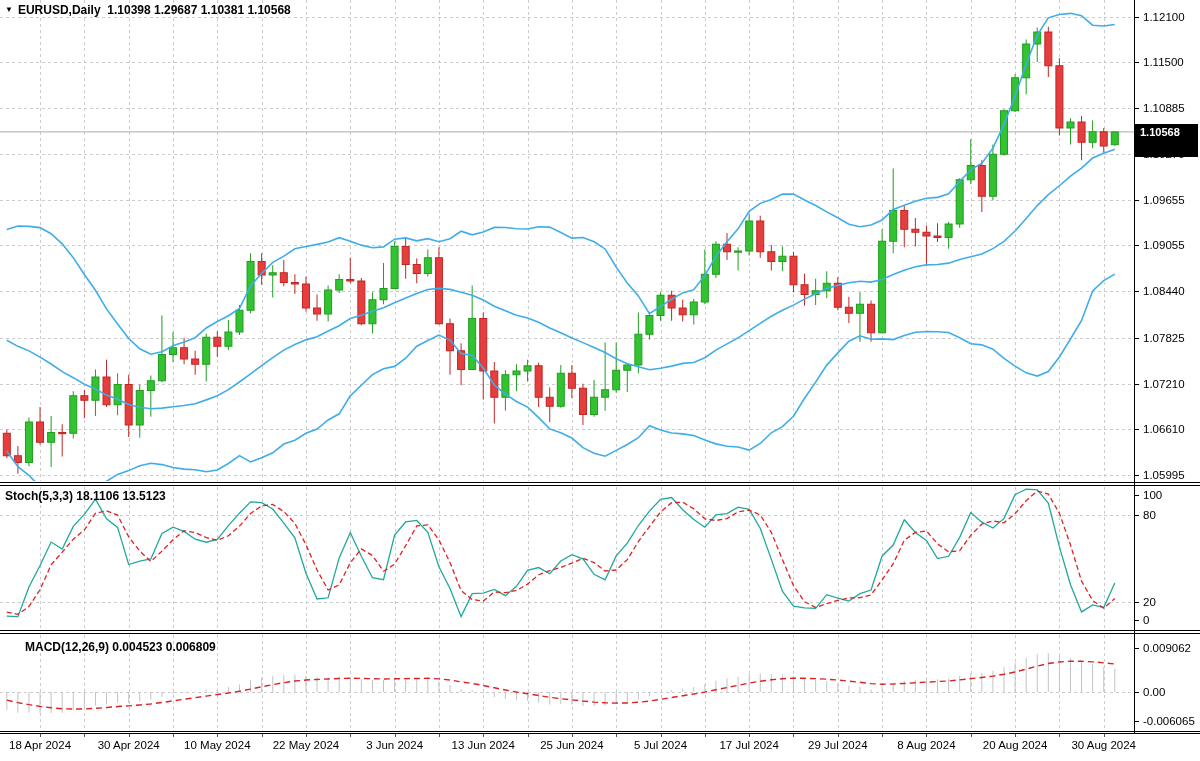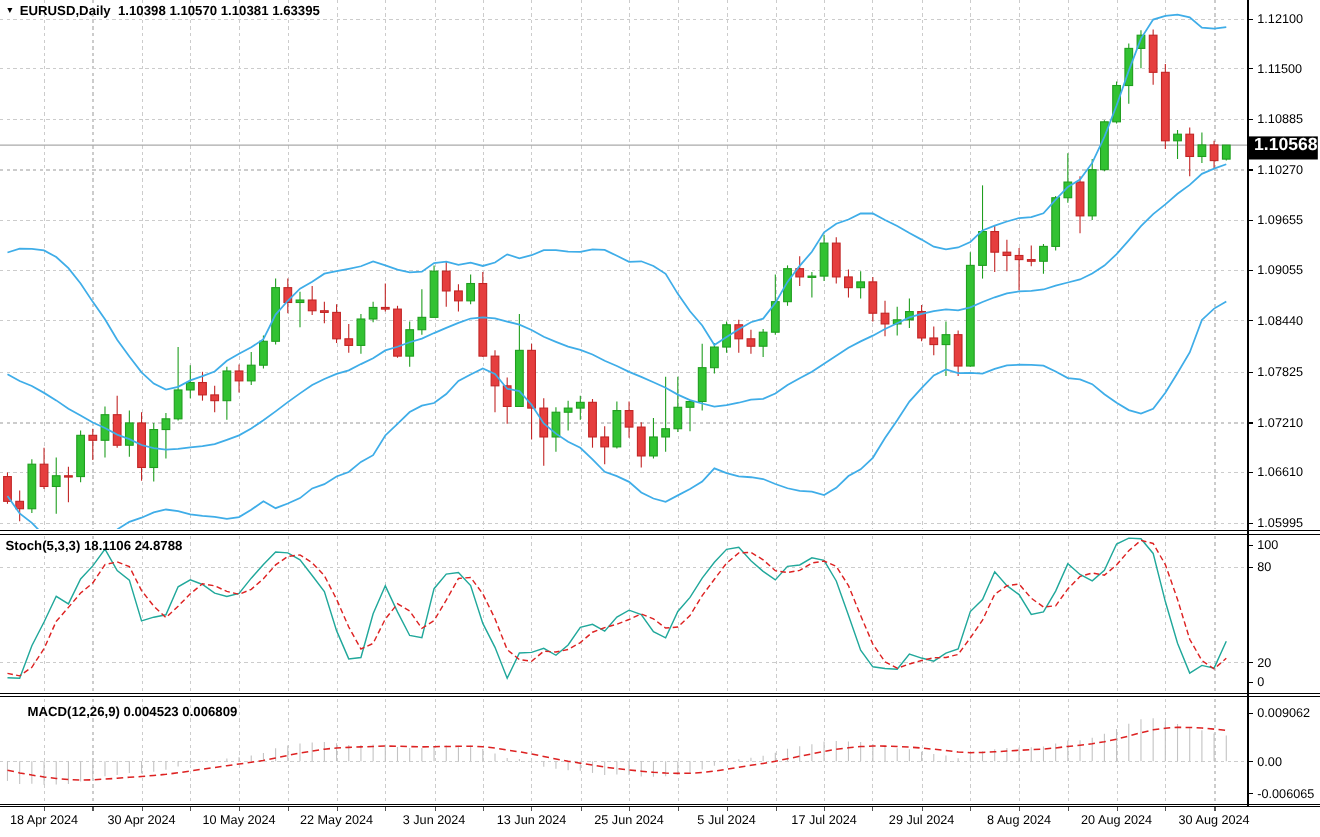--- a/index.html
+++ b/index.html
@@ -4,22 +4,22 @@
 <style>
   html,body{margin:0;padding:0;}
   body{width:1200px;height:761px;position:relative;background:#ffffff;
        font-family:"Liberation Sans",sans-serif;overflow:hidden;}
   #chart-svg{position:absolute;left:0;top:0;}
   .overlay{position:absolute;color:#000;}
   #hdr{left:5px;top:3px;font-size:12px;font-weight:700;white-space:pre;display:flex;align-items:center;gap:5px;}
   #hdr .tri{font-size:8px;line-height:10px;}
   #stoch-label{left:5px;top:489px;font-size:12px;font-weight:700;white-space:pre;}
   #macd-label{left:5px;top:640px;font-size:12px;font-weight:700;white-space:pre;padding-left:20px;}
-  #price-tag{left:1135px;top:124px;width:63px;height:21px;background:#000;color:#fff;
-             font-size:16px;font-weight:700;line-height:16px;padding-left:5px;box-sizing:border-box;}
+  #price-tag{left:1135px;top:124px;width:63px;height:33px;background:#000;color:#fff;
+             font-size:11px;font-weight:700;line-height:16px;padding-left:5px;box-sizing:border-box;}
 </style>
 </head>
 <body>
 
 <svg id="chart-svg" width="1200" height="761">
     <defs>
       <clipPath id="mainClip">
         <rect x="0" y="0" width="1134" height="481"></rect>
       </clipPath>
       <clipPath id="stochClip">
@@ -525,17 +525,17 @@
       <text x="749.16" y="749" text-anchor="middle">17 Jul 2024</text>
       <text x="837.8" y="749" text-anchor="middle">29 Jul 2024</text>
       <text x="926.4399999999999" y="749" text-anchor="middle">8 Aug 2024</text>
       <text x="1015.0799999999999" y="749" text-anchor="middle">20 Aug 2024</text>
       <text x="1103.72" y="749" text-anchor="middle">30 Aug 2024</text>
     </g>
   </svg>
 
 <div class="overlay" id="hdr">
   <span class="tri">▼</span>
-  <span>EURUSD,Daily  1.10398 1.10570 1.10381 1.63395</span>
+  <span>EURUSD,Daily  1.10398 1.29687 1.10381 1.10568</span>
 </div>
-<div class="overlay" id="stoch-label">Stoch(5,3,3) 18.1106 24.8788</div>
+<div class="overlay" id="stoch-label">Stoch(5,3,3) 18.1106 13.5123</div>
 <div class="overlay" id="macd-label">MACD(12,26,9) 0.004523 0.006809</div>
 <div class="overlay" id="price-tag">1.10568</div>
 
 </body></html>

